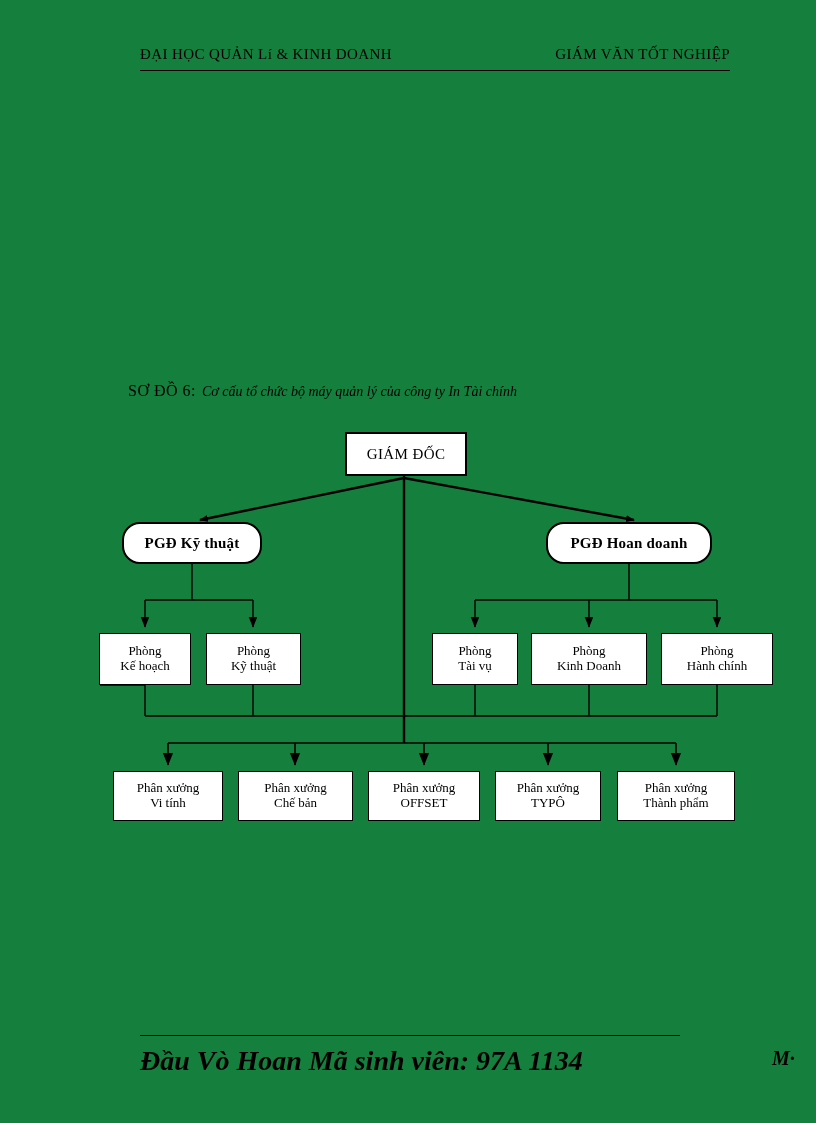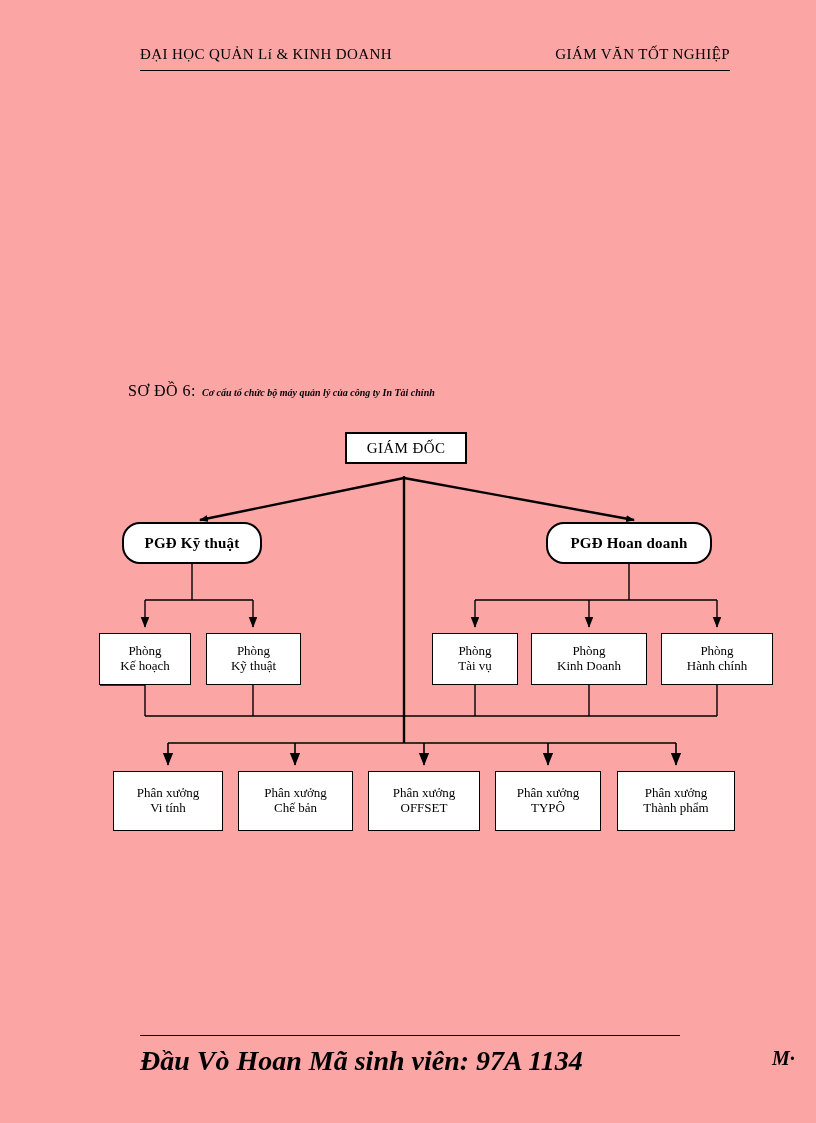--- a/index.html
+++ b/index.html
@@ -4,21 +4,21 @@
 <style>
   html, body {
     margin: 0;
     padding: 0;
     background: #ffffff;
   }
   .page {
     position: relative;
     width: 816px;
     height: 1123px;
-    background: #fca5a5;
+    background: #15803d;
     overflow: hidden;
     font-family: "Liberation Serif", "DejaVu Serif", serif;
     color: #000000;
   }
 
   
   .doc-header {
     position: absolute;
     left: 140px;
     top: 46px;
@@ -55,22 +55,22 @@
     position: absolute;
     left: 128px;
     top: 382px;
     white-space: nowrap;
   }
   .diagram-caption .cap-label {
     font-size: 16px;
     letter-spacing: 0.5px;
   }
   .diagram-caption .cap-title {
-    font-size: 10px;
-    font-weight: bold;
+    font-size: 14px;
+    font-weight: normal;
     font-style: italic;
     margin-left: 6px;
   }
 
   
   .chart {
     position: absolute;
     left: 0;
     top: 0;
     width: 816px;
@@ -87,37 +87,37 @@
     border: 1px solid #000;
     display: flex;
     align-items: center;
     justify-content: center;
     text-align: center;
     line-height: 1.12;
   }
   .node.thick { border-width: 2px; }
   .node .node-label { display: block; white-space: pre-line; }
 
-  .node-ceo      { left: 345px; top: 432px; width: 122px; height: 32px; }
+  .node-ceo      { left: 345px; top: 432px; width: 122px; height: 44px; }
   .node-ceo .node-label { font-size: 15px; letter-spacing: 0.4px; }
 
   .node-pgd      { height: 42px; border-radius: 18px; }
   .node-pgd .node-label { font-size: 15px; font-weight: bold; letter-spacing: 0.2px; }
   .node-pgd-tech { left: 122px; top: 522px; width: 140px; }
   .node-pgd-biz  { left: 546px; top: 522px; width: 166px; }
 
   .node-dept { height: 52px; align-items: center; }
   .node-dept .node-label { font-size: 13px; }
   .node-dept-1 { left: 99px;  top: 633px; width: 92px;  }
   .node-dept-2 { left: 206px; top: 633px; width: 95px;  }
   .node-dept-3 { left: 432px; top: 633px; width: 86px;  }
   .node-dept-4 { left: 531px; top: 633px; width: 116px; }
   .node-dept-5 { left: 661px; top: 633px; width: 112px; }
 
-  .node-ws { height: 60px; top: 771px; }
+  .node-ws { height: 50px; top: 771px; }
   .node-ws .node-label { font-size: 13px; }
   .node-ws-1 { left: 113px; width: 110px; }
   .node-ws-2 { left: 238px; width: 115px; }
   .node-ws-3 { left: 368px; width: 112px; }
   .node-ws-4 { left: 495px; width: 106px; }
   .node-ws-5 { left: 617px; width: 118px; }
 
   
   .doc-footer {
     position: absolute;

